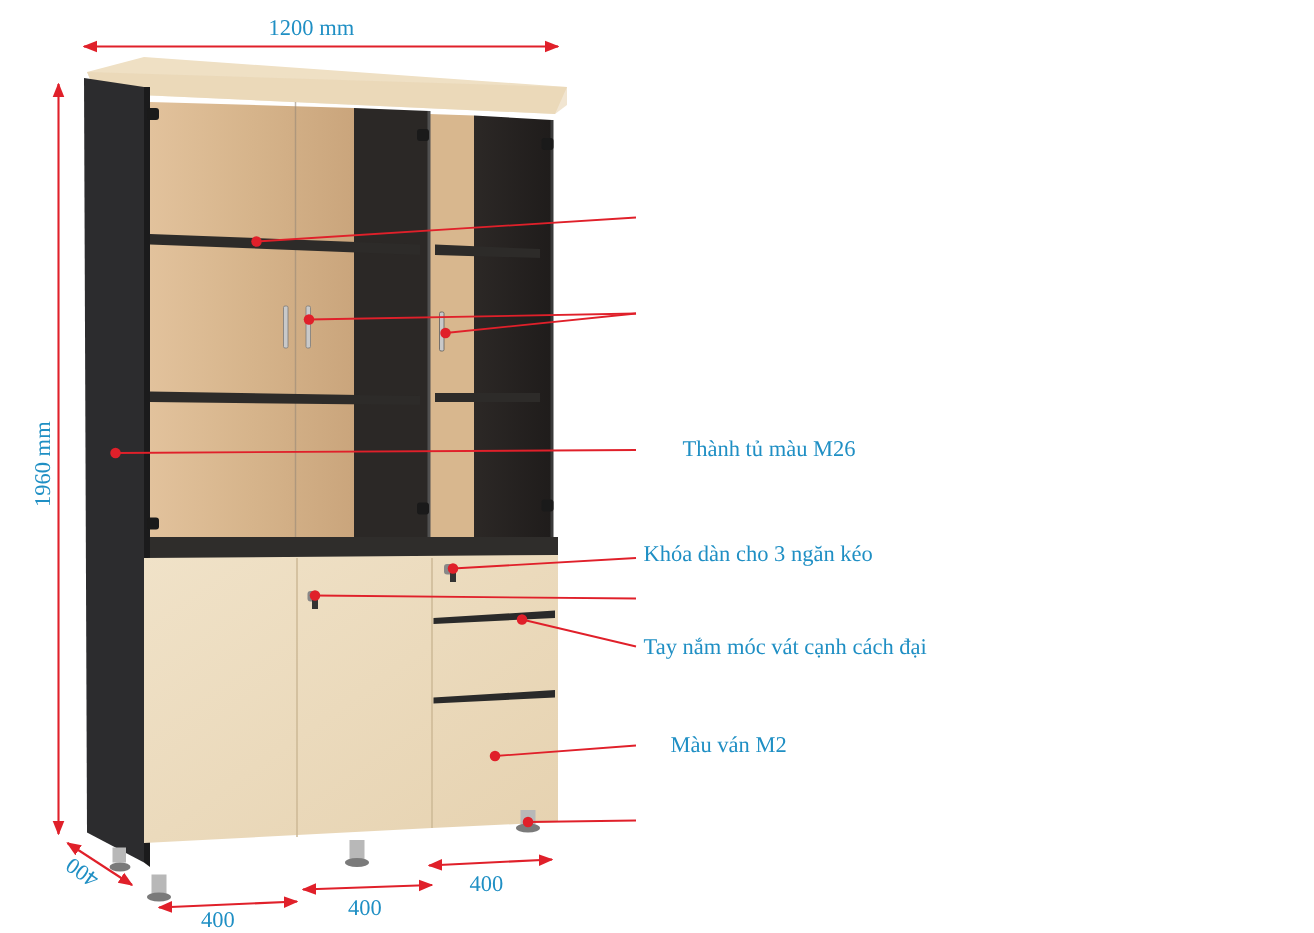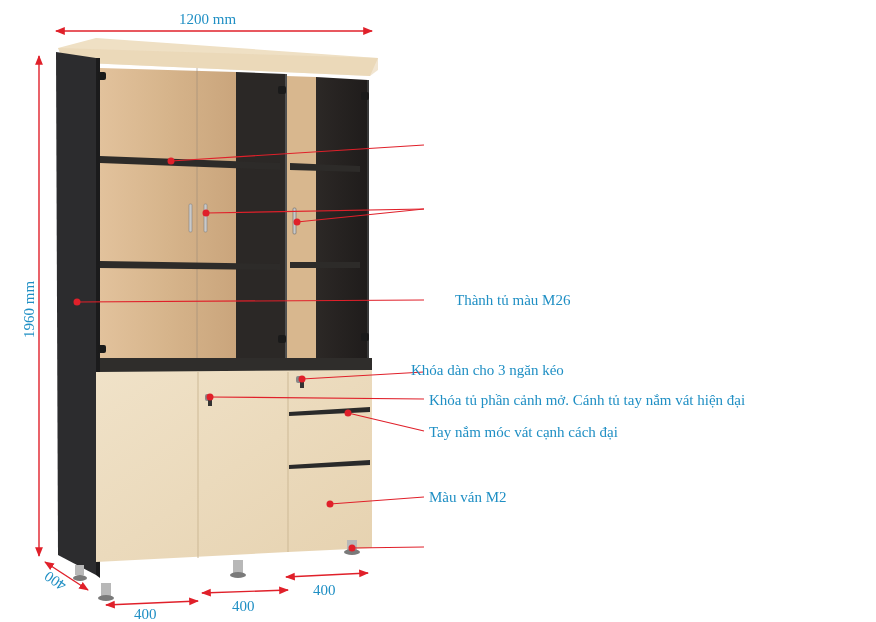--- a/index.html
+++ b/index.html
@@ -129,17 +129,16 @@
   </svg>
 
   <div class="dim" style="left:179px;top:10px;">1200 mm</div>
   <div class="dim dim-v" style="left:20px;top:338px;">1960 mm</div>
   <div class="dim" style="left:44px;top:572px;transform:rotate(35deg) scale(-1,-1);">400</div>
   <div class="dim" style="left:134px;top:605px;">400</div>
   <div class="dim" style="left:232px;top:597px;">400</div>
   <div class="dim" style="left:313px;top:581px;">400</div>
 
   <div class="label" style="left:431px;top:291px;margin-left:24px;">Thành tủ màu M26</div>
-  <div class="label" style="left:411px;top:361px;">Khóa dàn cho 3 ngăn kéo</div>
-  <div class="label" style="left:429px;top:391px;">Khóa tủ phần cảnh mở. Cánh tủ tay nắm vát hiện đại</div>
+  <div class="label" style="left:429px;top:361px;">Khóa dàn cho 3 ngăn kéo</div>
   <div class="label" style="left:429px;top:423px;">Tay nắm móc vát cạnh cách đại</div>
-  <div class="label" style="left:429px;top:488px;">Màu ván M2</div>
+  <div class="label" style="left:447px;top:488px;">Màu ván M2</div>
 </div>
 
 </body></html>

